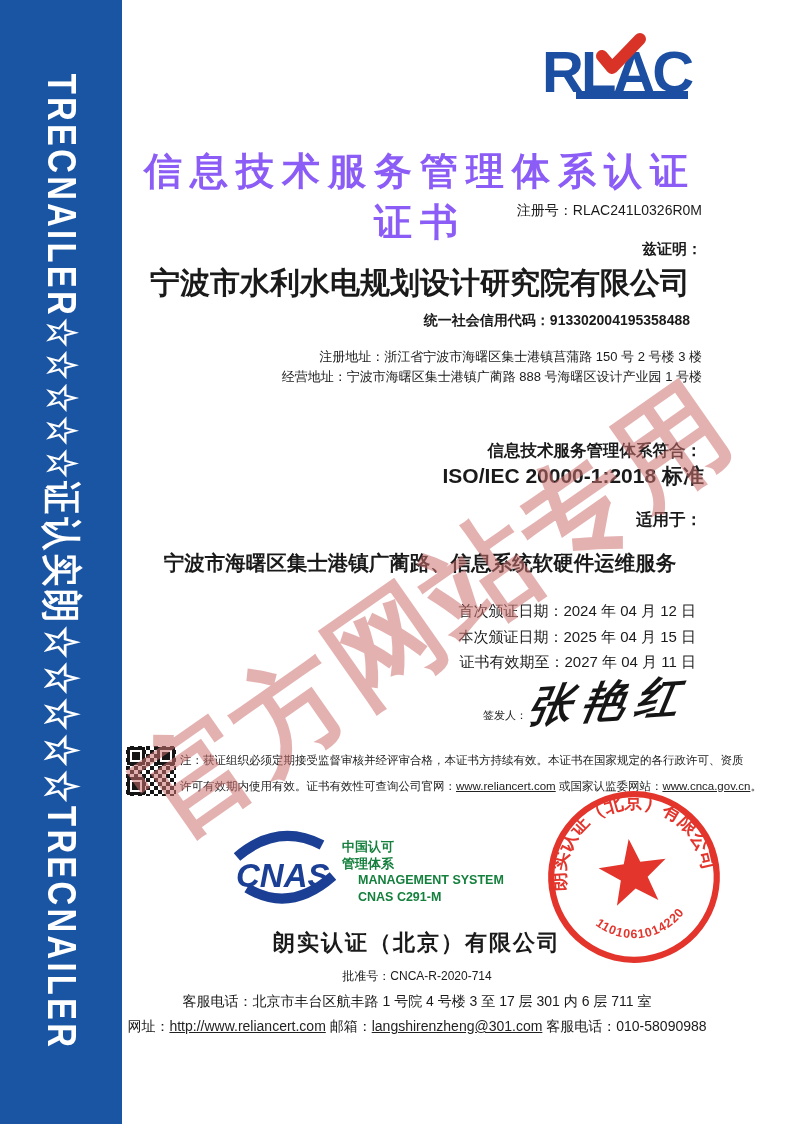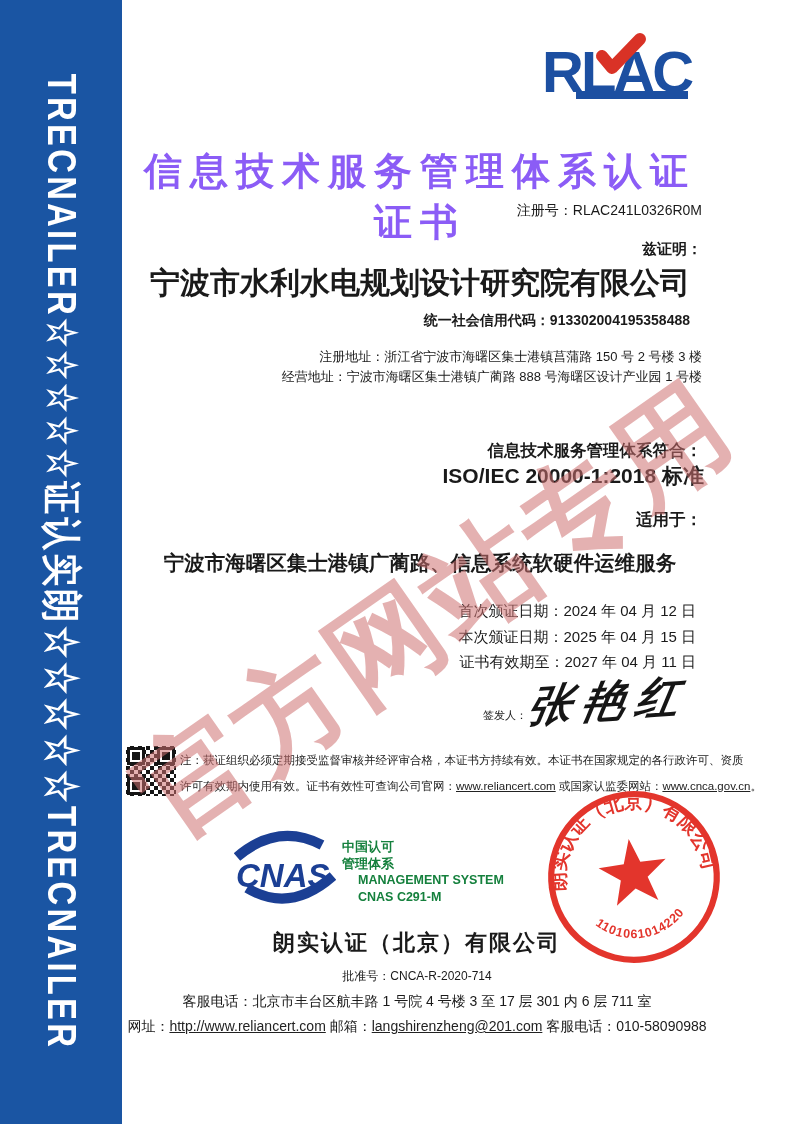--- a/index.html
+++ b/index.html
@@ -140,19 +140,19 @@
 
   <div class="abs f-company center">朗实认证（北京）有限公司</div>
   <div class="abs approval center">
     <span>批准号：</span><span>CNCA-R-2020-714</span>
   </div>
   <div class="abs f-addr center">
     <span>客服电话：</span><span>北京市丰台区航丰路 1 号院 4 号楼 3 至 17 层 301 内 6 层 711 室</span>
   </div>
   <div class="abs contact center">
     <span>网址：</span><a href="#">http://www.reliancert.com</a>
-    <span>邮箱：</span><a href="#">langshirenzheng@201.com</a>
+    <span>邮箱：</span><a href="#">langshirenzheng@301.com</a>
     <span>客服电话：</span><span>010-58090988</span>
   </div>
 
   <div class="watermark">官方网站专用</div>
 
 </div>
 
 </body></html>

